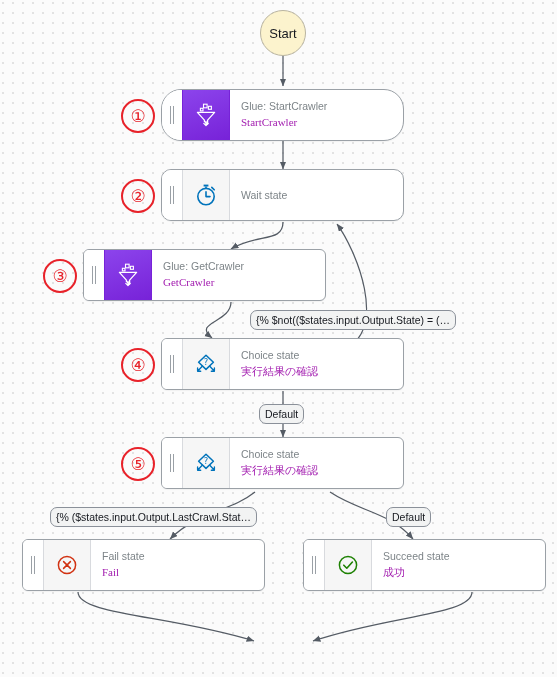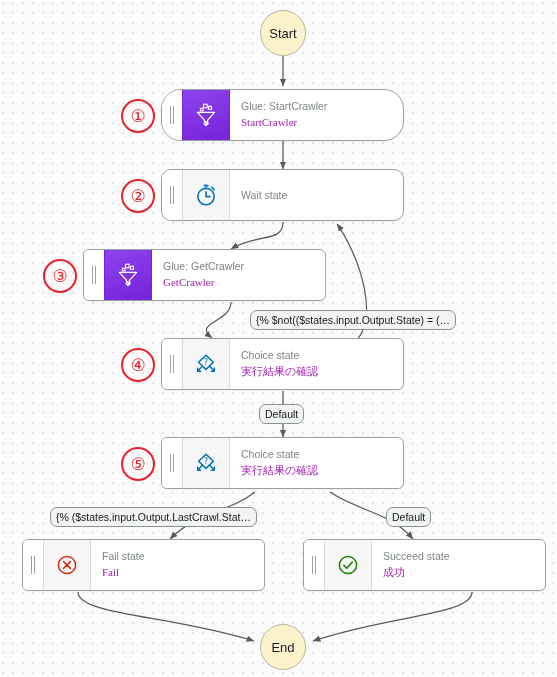--- a/index.html
+++ b/index.html
@@ -180,23 +180,20 @@
       <path d="M78,592 C78,615 170,615 254,641"></path>
 
       <path d="M472,592 C472,615 390,615 313,641"></path>
     </g>
   </svg>
 
   <div class="terminal" style="left:260px; top:10px;">
     <span>Start</span>
   </div>
 
-  <div class="terminal" style="left:260px; top:624px;">
-    <span>End</span>
-  </div>
 
   <div class="badge" style="left:121px; top:99px;">①</div>
   <div class="node" style="left:161px; top:89px; width:243px;border-radius:20px;">
     <div class="grip">
         <i></i>
         <i></i>
       </div>
     <div class="iconbox glue">
       <svg width="26" height="26" viewBox="0 0 26 26">
         <rect x="10.5" y="2.2" width="3.6" height="3.6" fill="none" stroke="#fff" stroke-width="1.1"></rect>

